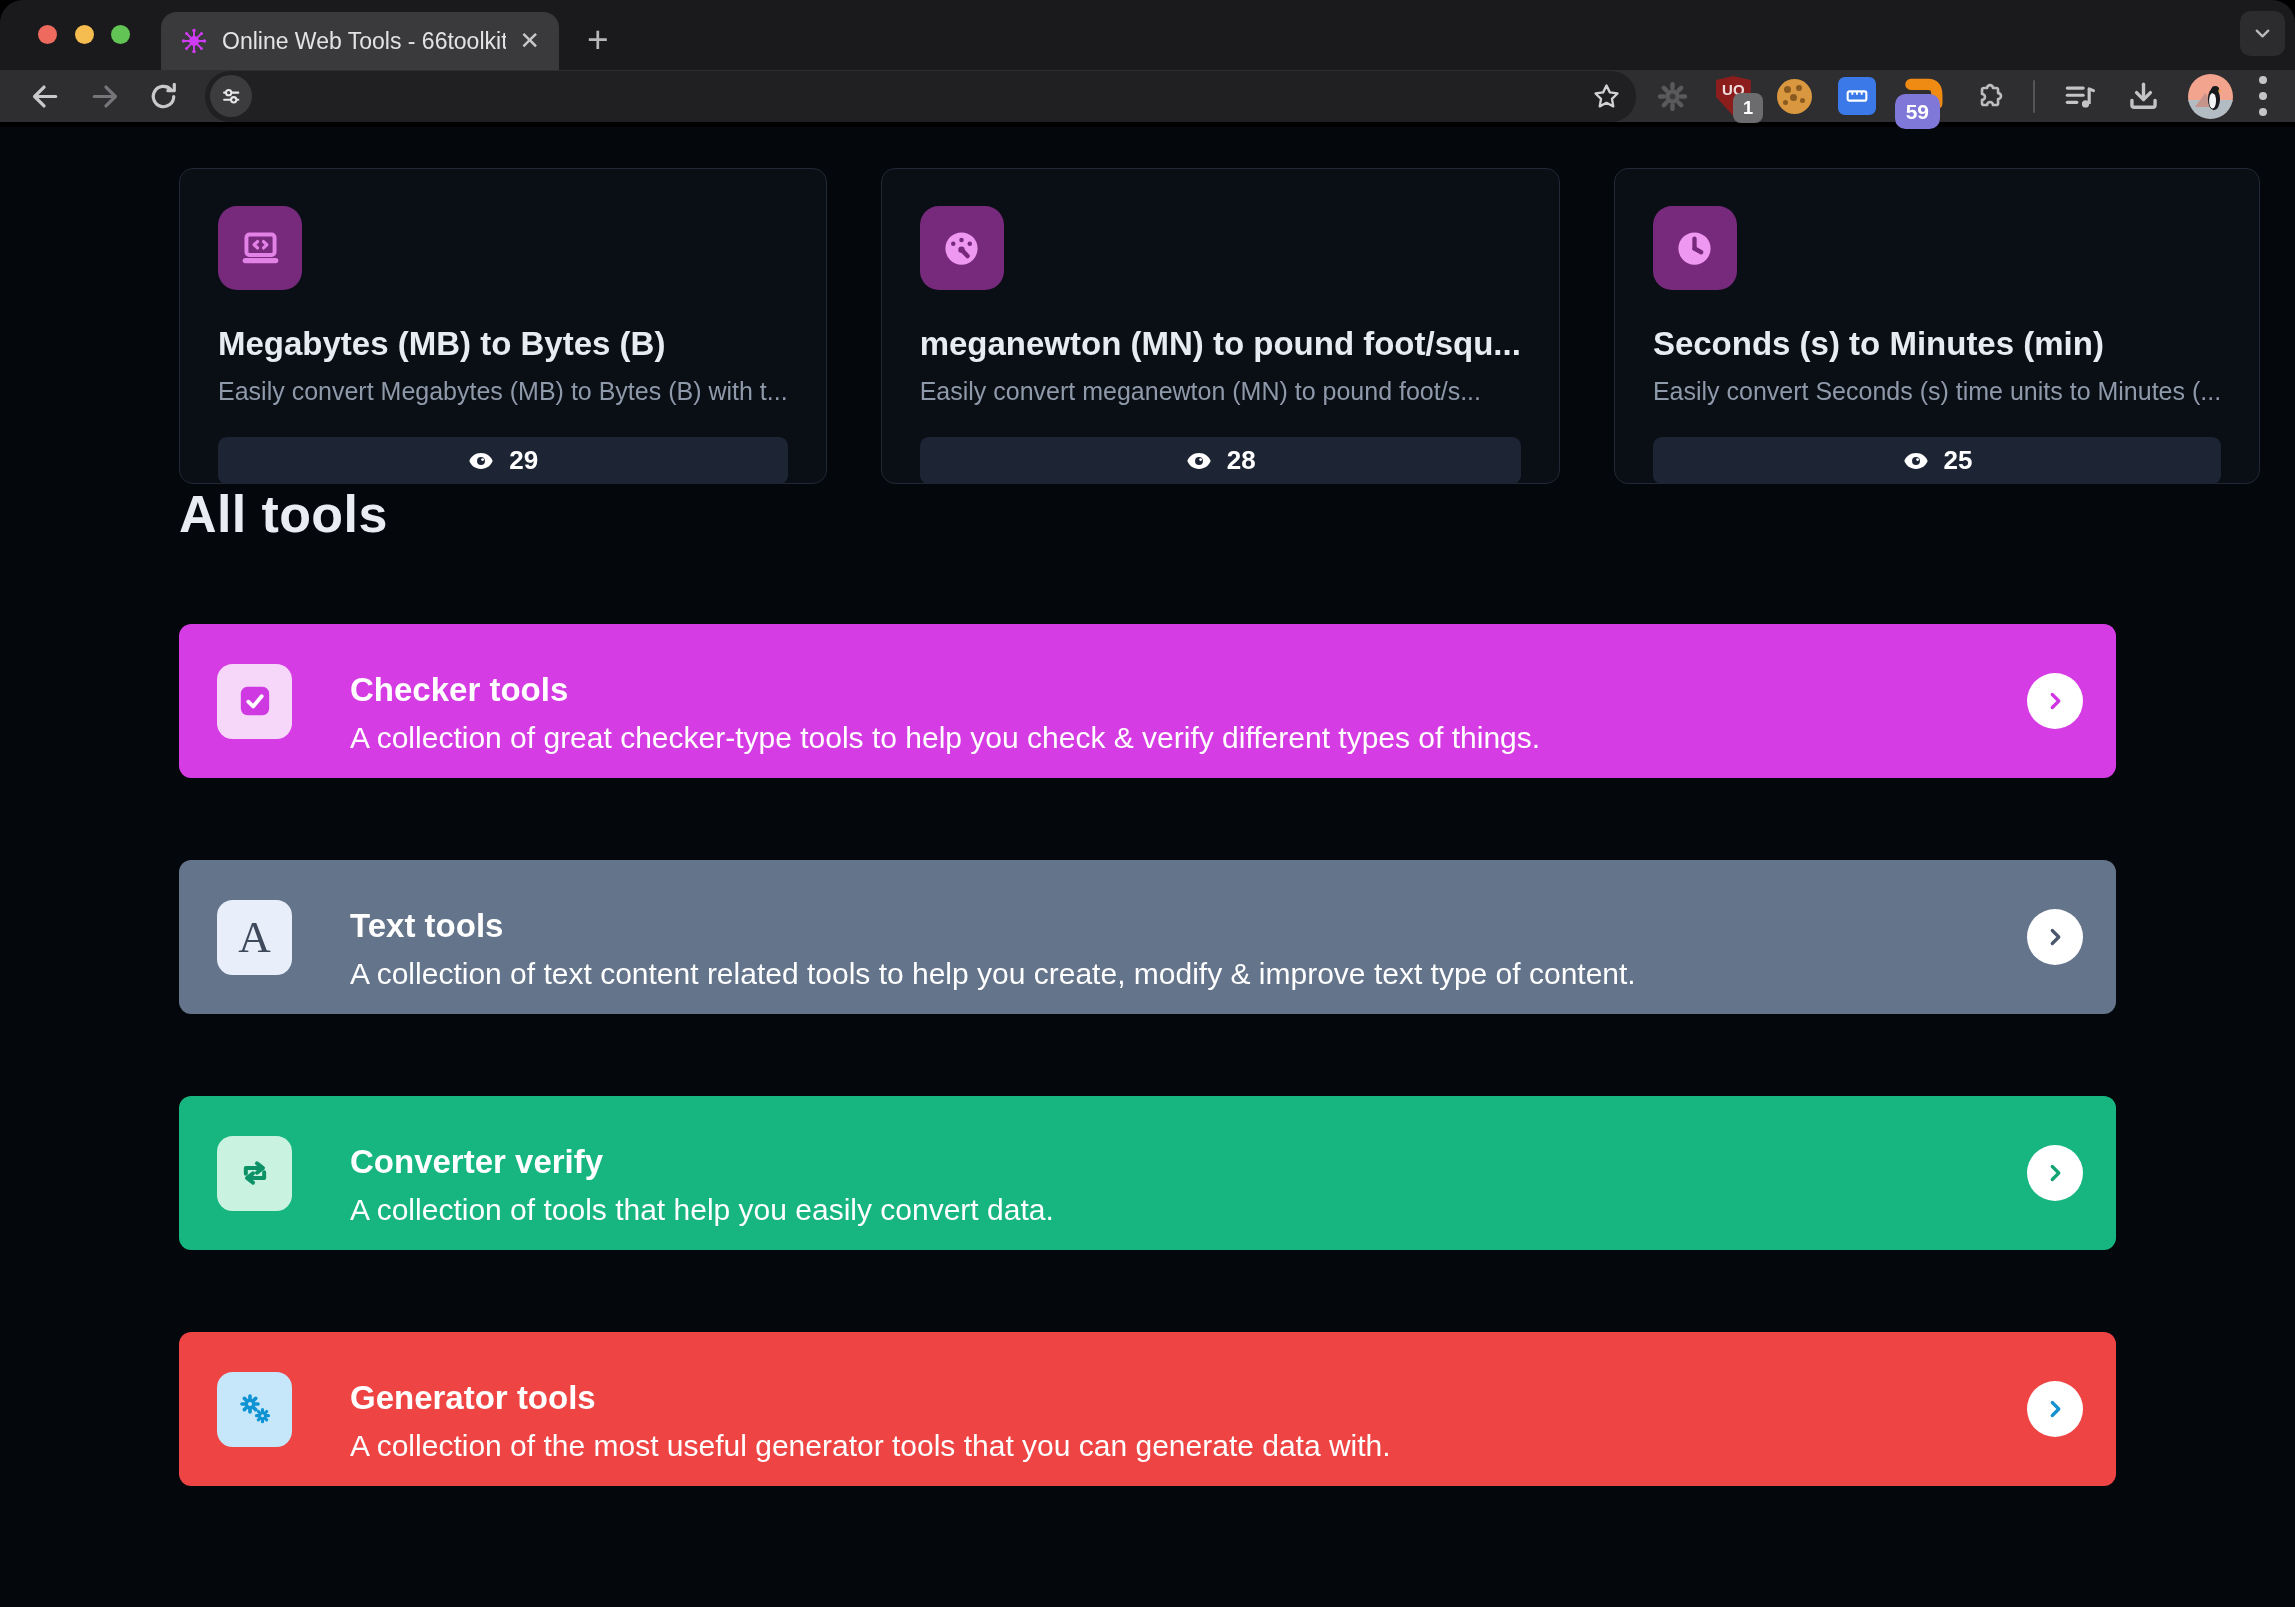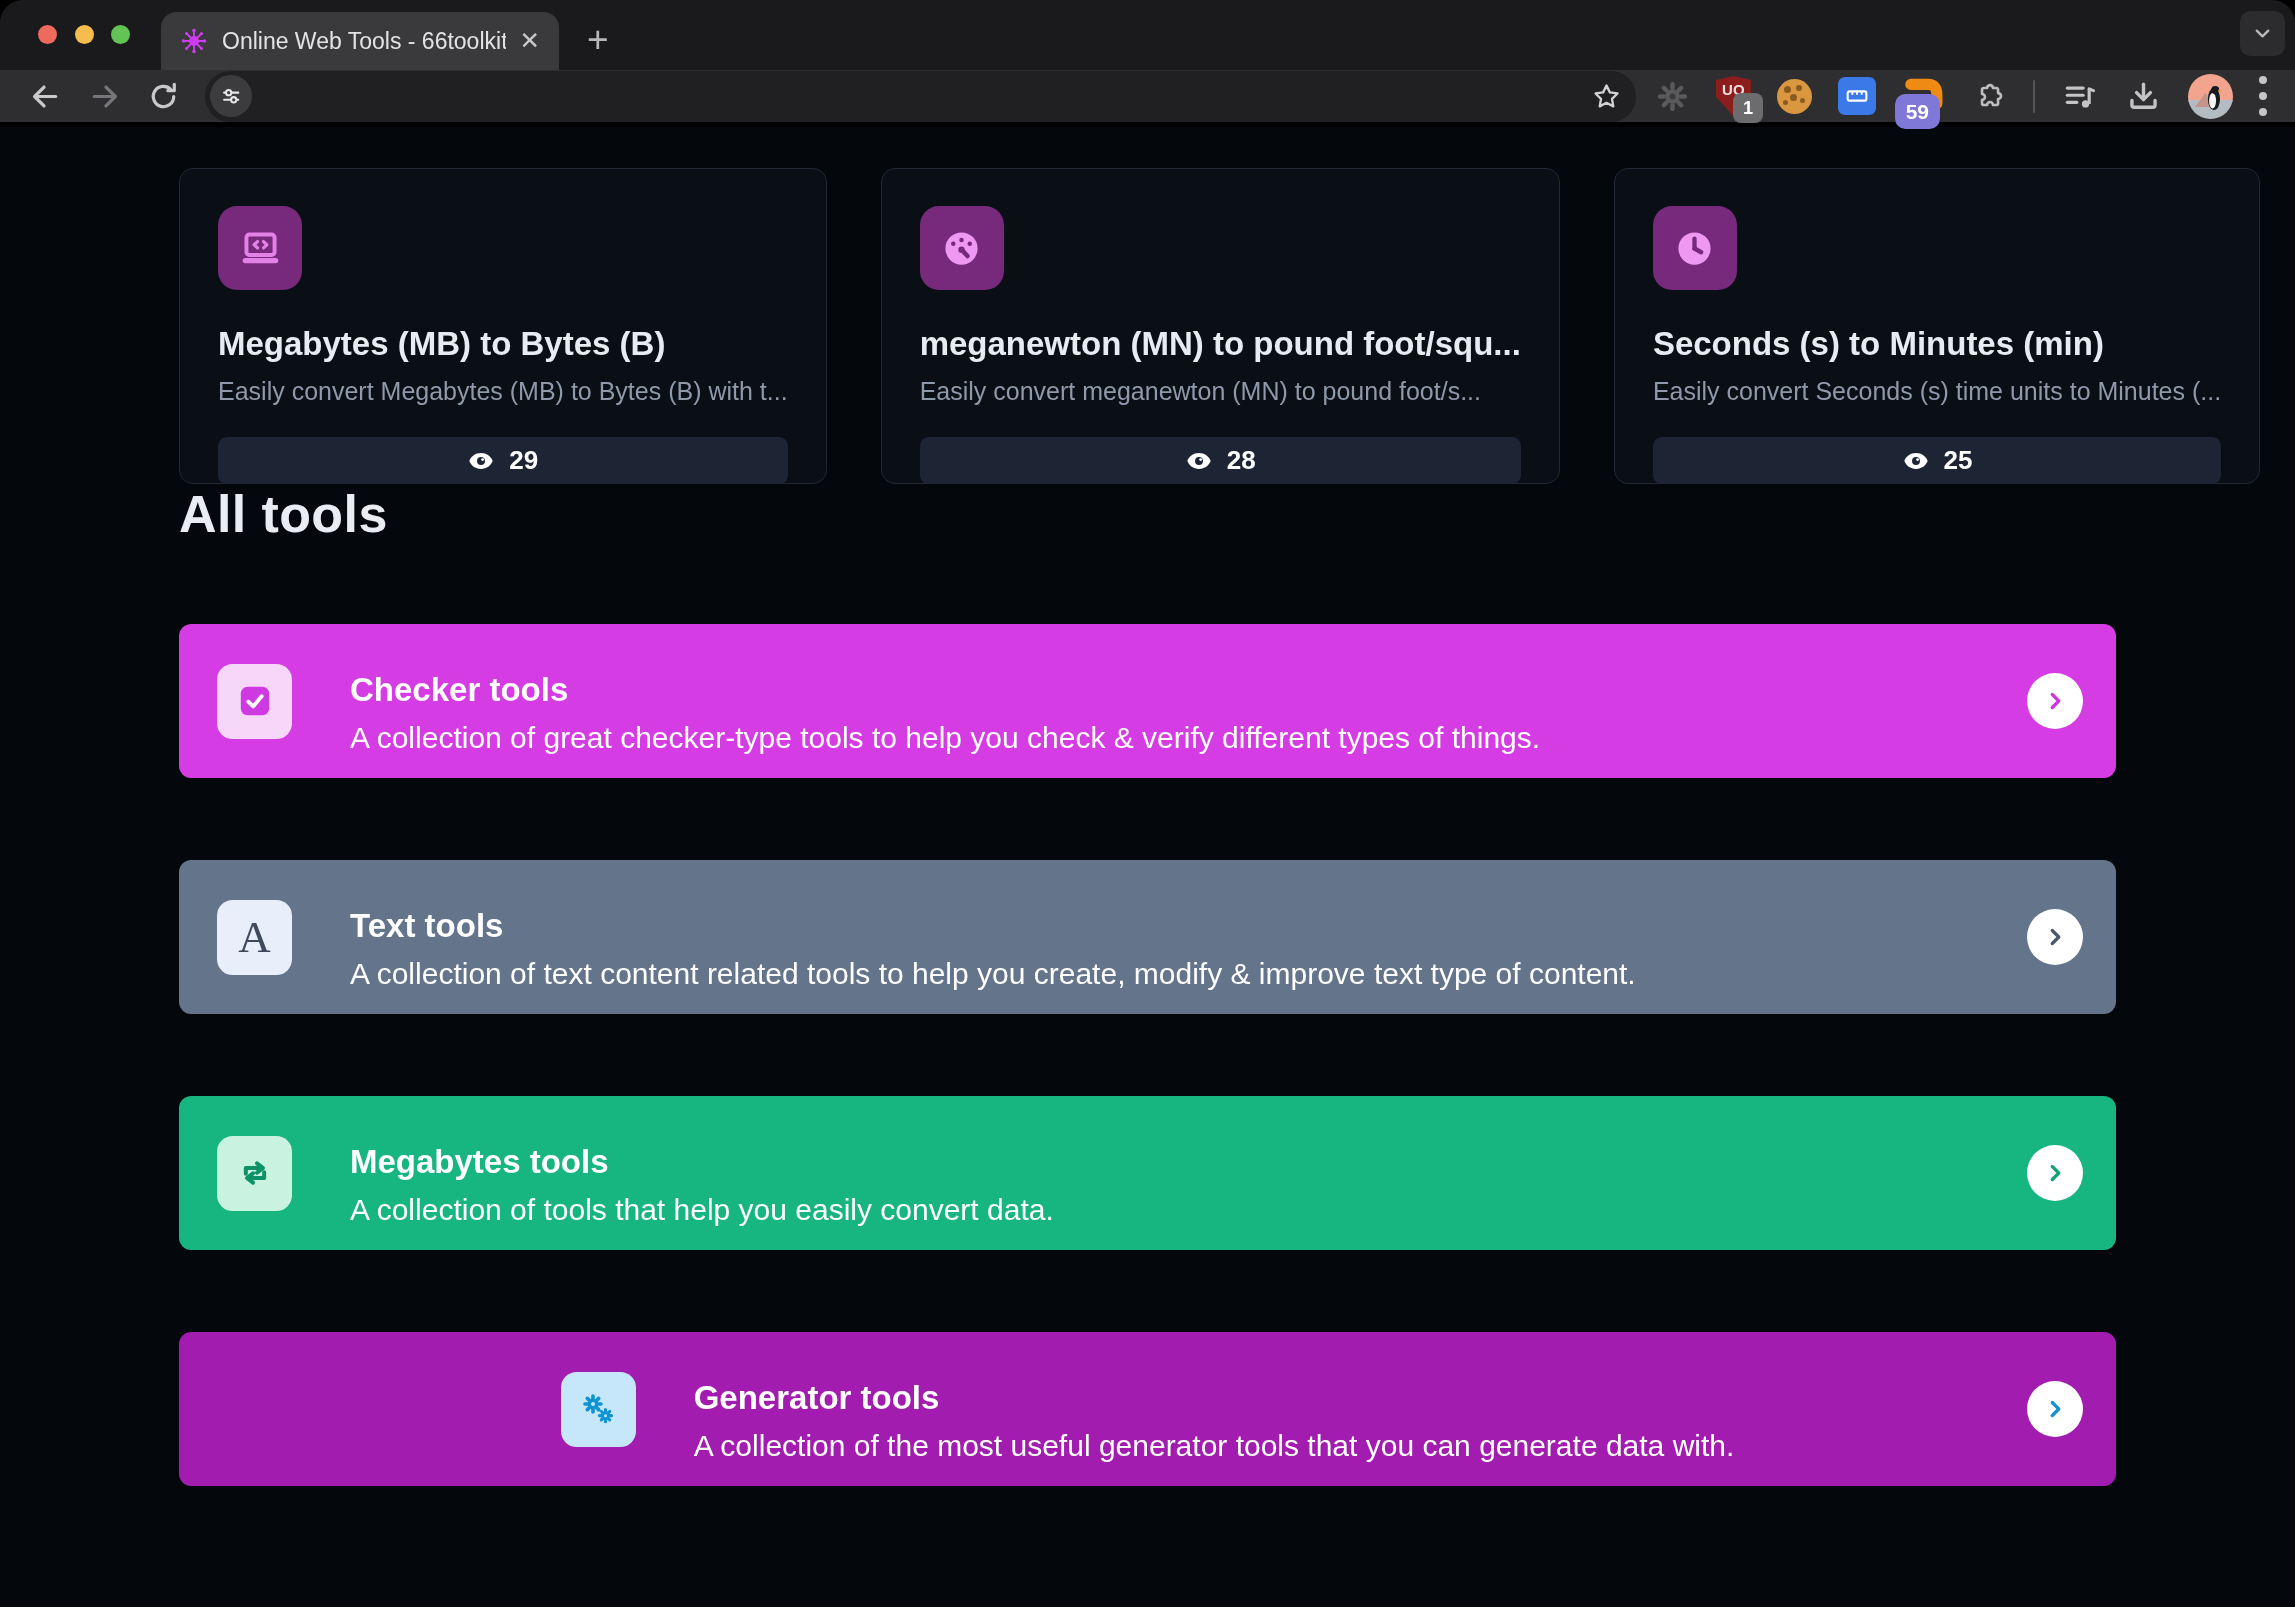--- a/index.html
+++ b/index.html
@@ -49,21 +49,21 @@
   .views-pill { margin-top:31px; height:47px; border-radius:8.7px; background:#1d2535; display:flex; align-items:center; justify-content:center; gap:14px; }
   .views-count { color:#fff; font-size:26px; font-weight:700; }
 
   .section-title { font-size:52px; font-weight:600; color:#e9edf3; letter-spacing:0.4px; }
 
   .cat { height:154px; border-radius:12.2px; margin-top:80px; display:flex; align-items:center; padding:0 38px; position:relative; }
   .cat + .cat { margin-top:82px; }
   .cat-0 { background:#d63ce4; }
   .cat-1 { background:#64748b; }
   .cat-2 { background:#17b580; }
-  .cat-3 { background:#a21caf;justify-content:center; }
+  .cat-3 { background:#ef4444; }
   .cat-icon { width:75px; height:75px; border-radius:15.7px; flex:none; display:flex; align-items:center; justify-content:center; }
   .cat-0 .cat-icon { background:#f6d7fa; }
   .cat-1 .cat-icon { background:#e9eefb; }
   .cat-2 .cat-icon { background:#c9f2e0; }
   .cat-3 .cat-icon { background:#c6e7fa; }
   .cat-text { margin-left:58px;margin-top:24px; }
   .cat-title { font-size:33px; font-weight:700; color:#fff; }
   .cat-desc { margin-top:12.2px; font-size:30px; color:#fff; }
   .cat-chevron { position:absolute; right:33px; top:49px; width:56px; height:56px; border-radius:50%; background:#fff; display:flex; align-items:center; justify-content:center; }
   .letterA { font-family:"Liberation Serif", serif; font-size:45px; color:#3f4a5c; }
@@ -369,21 +369,21 @@
         <svg width="40" height="40" viewBox="0 0 24 24">
           <g stroke="#0d9268" stroke-width="2.4" fill="none" stroke-linecap="round" stroke-linejoin="round">
             <path d="M6.5 12.5 V9 H16"></path>
               <polyline points="13.2,6.2 16.8,9 13.2,11.8" fill="none"></polyline>
             <path d="M17.5 11.5 V15 H8"></path>
               <polyline points="10.8,12.2 7.2,15 10.8,17.8" fill="none"></polyline>
           </g>
         </svg>
       </div>
       <div class="cat-text">
-        <div class="cat-title">Megabytes tools</div>
+        <div class="cat-title">Converter verify</div>
         <div class="cat-desc">A collection of tools that help you easily convert data.</div>
       </div>
       <div class="cat-chevron">
         <svg width="26" height="26" viewBox="0 0 24 24">
             <polyline points="9.5,6 15.5,12 9.5,18" fill="none" stroke="#12a273" stroke-width="3" stroke-linecap="round" stroke-linejoin="round"></polyline>
           </svg>
       </div>
     </div>
 
     <div class="cat cat-3">

